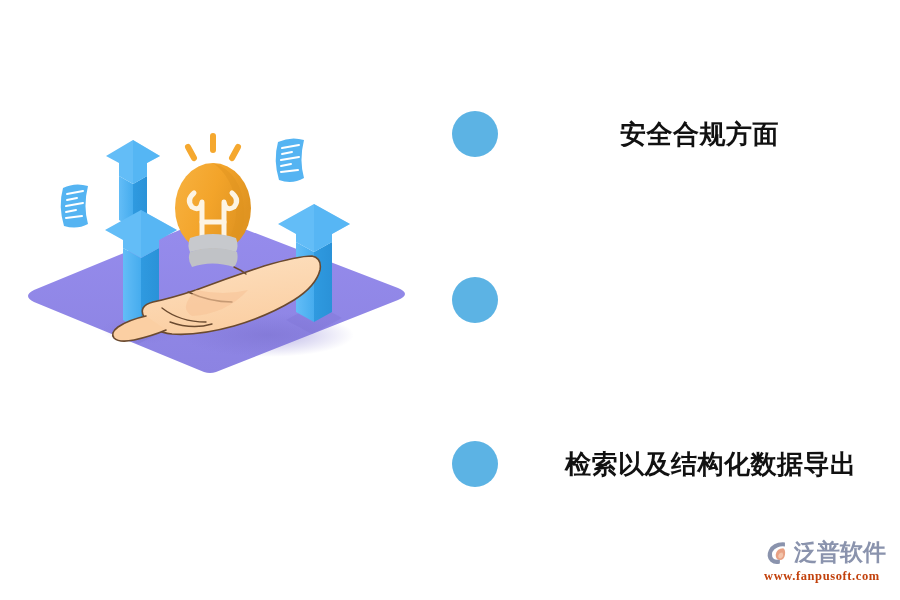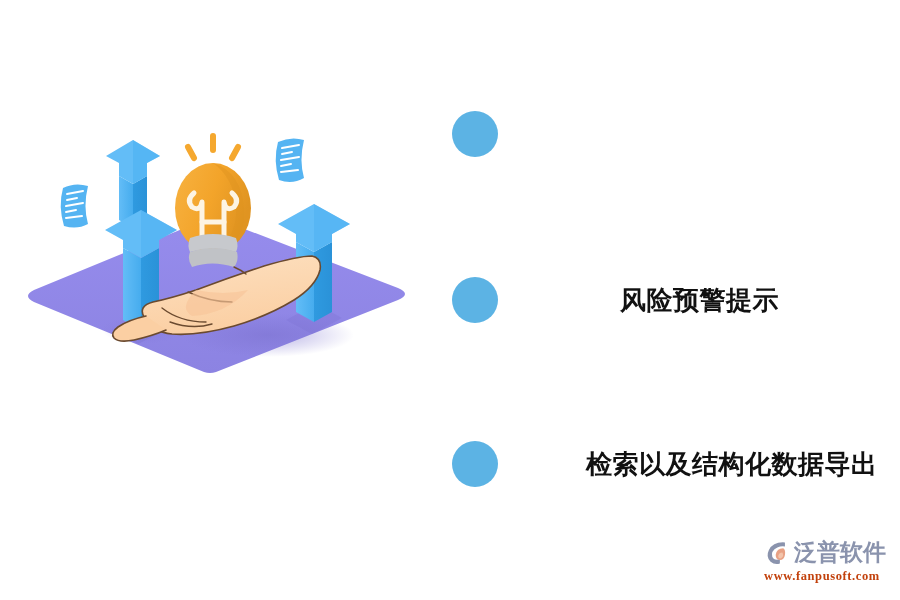--- a/index.html
+++ b/index.html
@@ -71,21 +71,21 @@
 
   .bullet-label {
     font-size:26px;
     font-weight:bold;
     color:#111111;
     letter-spacing:.5px;
     white-space:nowrap;
   }
   .bullet-row.r0 .bullet-label { margin-left:110px; }
   .bullet-row.r1 .bullet-label { margin-left:110px; }
-  .bullet-row.r2 .bullet-label { margin-left:76px; }
+  .bullet-row.r2 .bullet-label { margin-left:55px; }
 
   
   #watermark {
     position:absolute;
     left:763px; top:532px;
     width:126px; height:56px;
     display:flex;
     flex-direction:column;
     align-items:flex-start;
     justify-content:center;
@@ -271,28 +271,28 @@
     </svg>
   </div>
 
   <div id="bullet-list">
 
     <div class="bullet-row r0">
       <div class="bullet-dot-wrap">
         <div class="bullet-glow glow-0"></div>
         <div class="bullet-dot"></div>
       </div>
+      <div class="bullet-label">安全合规方面</div>
     </div>
 
     <div class="bullet-row r1">
       <div class="bullet-dot-wrap">
         <div class="bullet-glow glow-1"></div>
         <div class="bullet-dot"></div>
       </div>
-      <div class="bullet-label">风险预警提示</div>
     </div>
 
     <div class="bullet-row r2">
       <div class="bullet-dot-wrap">
         <div class="bullet-glow glow-2"></div>
         <div class="bullet-dot"></div>
       </div>
       <div class="bullet-label">检索以及结构化数据导出</div>
     </div>
 

